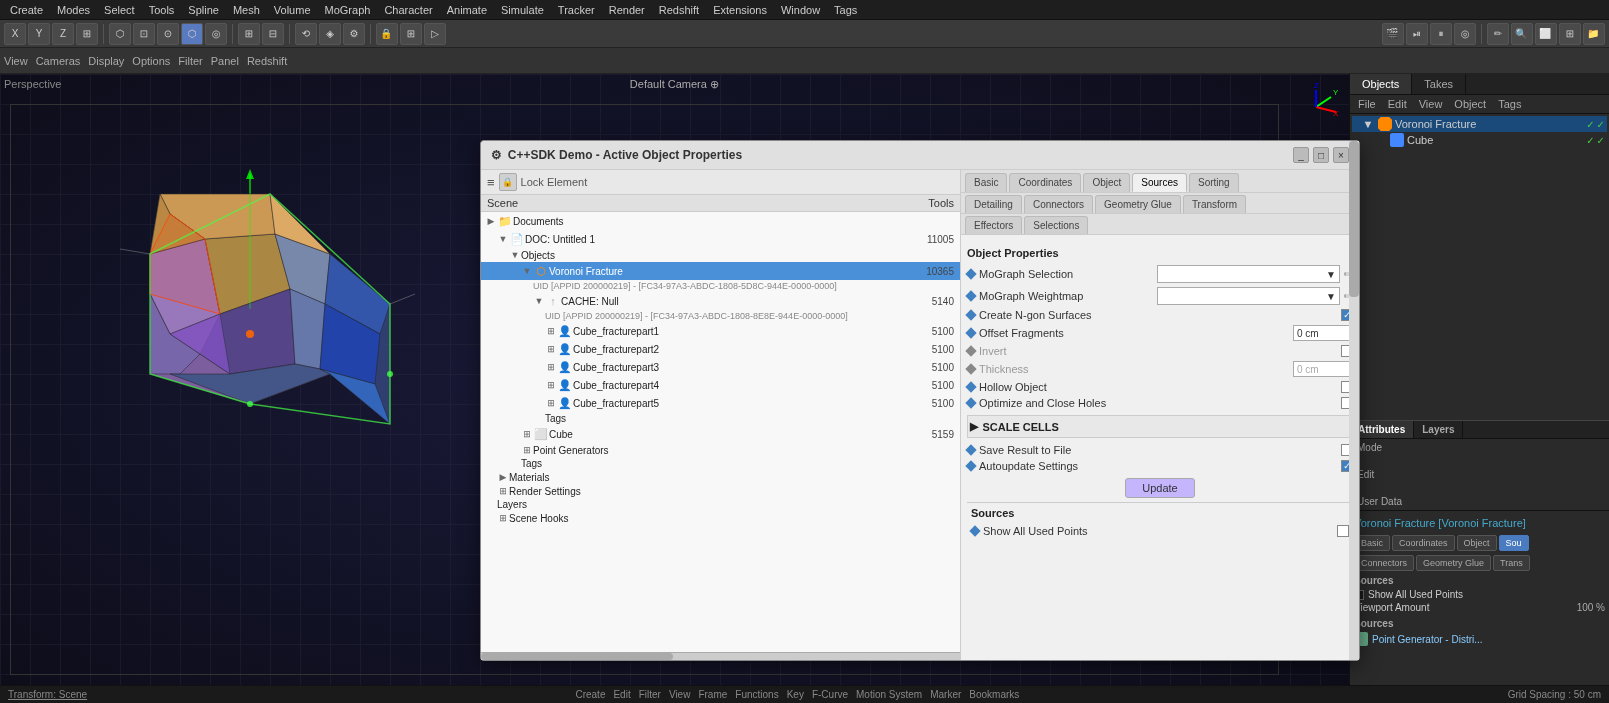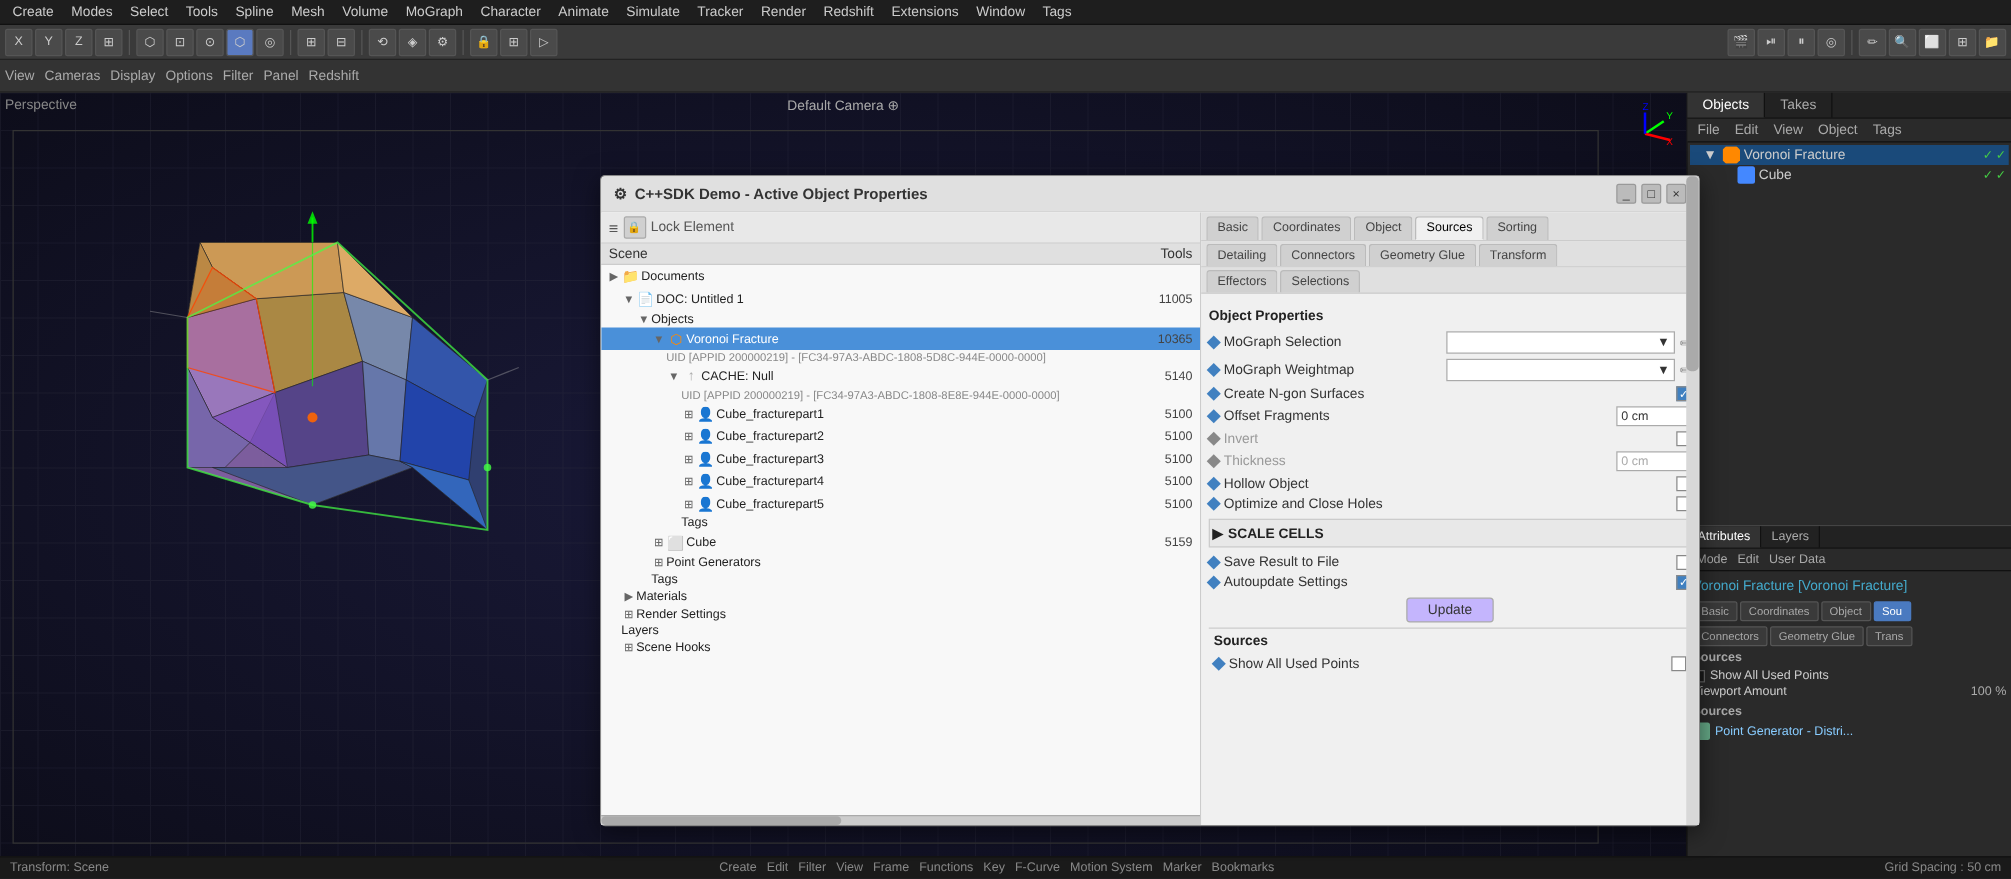--- a/index.html
+++ b/index.html
@@ -184,21 +184,21 @@
       height: 18px;
       background: #1a1a1a;
       display: flex;
       align-items: center;
       padding: 0 8px;
       color: #888;
       font-size: 10px;
       border-top: 1px solid #111;
       justify-content: space-between;
     }
-    .status-left { display: flex; gap: 16px; }
+    .status-left { display: flex; gap: 16px; text-decoration: underline; }
     .status-right { display: flex; gap: 16px; }
 
     
     .dialog {
       position: absolute;
       top: 140px;
       left: 480px;
       width: 880px;
       background: #f0f0f0;
       border: 1px solid #888;
@@ -421,36 +421,38 @@
       background: #2a2a2a;
       border-left: 1px solid #111;
       border-top: 1px solid #444;
       display: flex;
       flex-direction: column;
     }
     .attr-tabs {
       display: flex;
       background: #222;
       border-bottom: 1px solid #111;
+      font-weight: bold;
     }
     .attr-tab {
       padding: 3px 8px;
       cursor: pointer;
       color: #aaa;
       font-size: 10px;
       border-right: 1px solid #111;
     }
     .attr-tab.active { background: #333; color: #fff; }
 
     .attr-toolbar {
       display: flex;
-      gap: 2px;
+      gap: 14px;
       padding: 2px 4px;
       background: #2a2a2a;
       border-bottom: 1px solid #111;
+      flex-direction: column;
     }
     .attr-tb-item {
       font-size: 10px;
       color: #aaa;
       cursor: pointer;
       padding: 1px 3px;
     }
 
     .attr-content {
       flex: 1;

